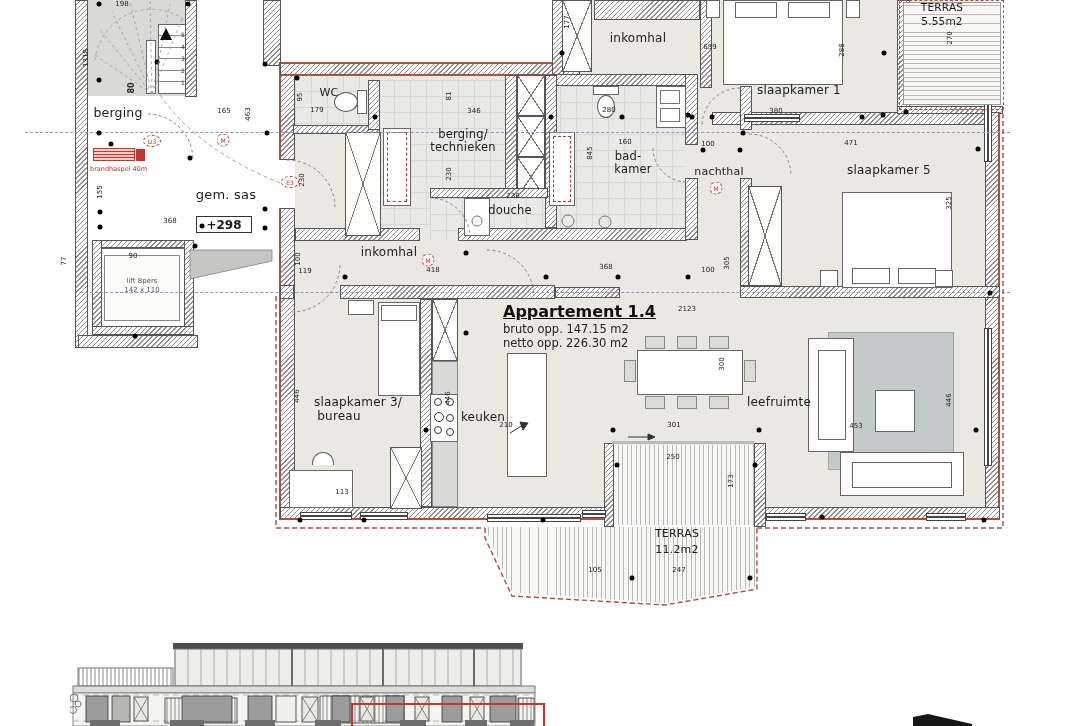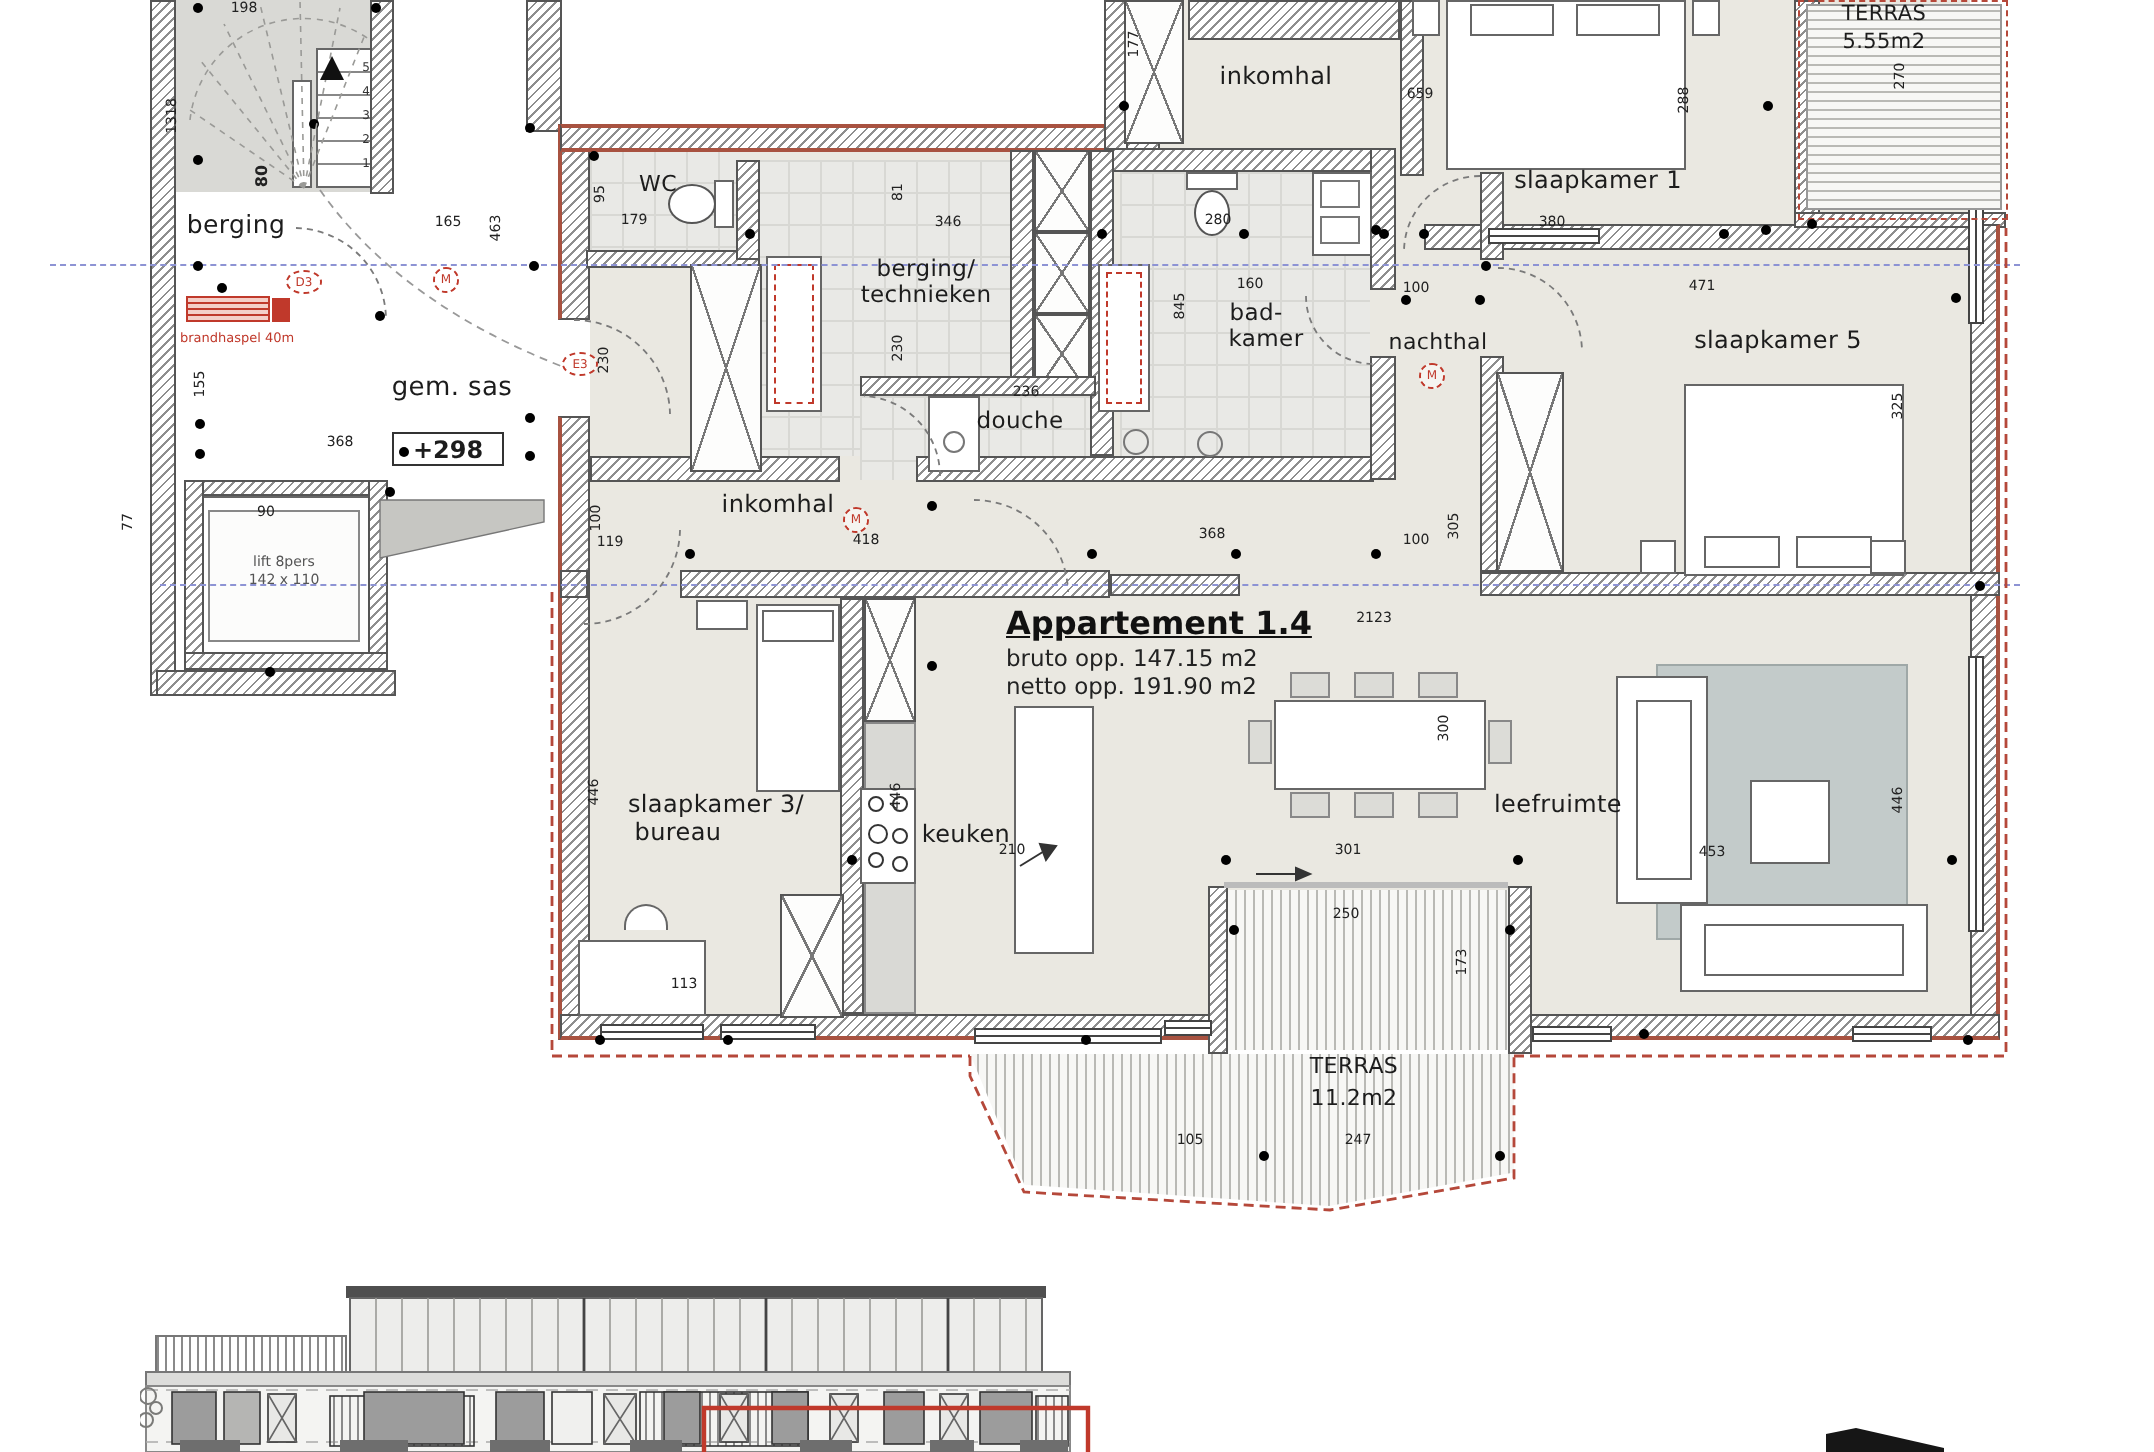--- a/index.html
+++ b/index.html
@@ -224,21 +224,21 @@
   <span class="label" style="left:483px;top:417px">keuken</span>
   <span class="label" style="left:389px;top:252px">inkomhal</span>
   <span class="label" style="left:779px;top:402px">leefruimte</span>
   <span class="label" style="left:942px;top:7px;font-size:10.5px">TERRAS</span>
   <span class="label" style="left:942px;top:21px;font-size:10.5px">5.55m2</span>
   <span class="label" style="left:677px;top:533px;font-size:11px">TERRAS</span>
   <span class="label" style="left:677px;top:549px;font-size:11px">11.2m2</span>
 
   <span class="title" style="left:503px;top:302px">Appartement 1.4</span>
   <span class="sub" style="left:503px;top:322px">bruto opp. 147.15 m2</span>
-  <span class="sub" style="left:503px;top:336px">netto opp. 191.90 m2</span>
+  <span class="sub" style="left:503px;top:336px">netto opp. 226.30 m2</span>
   <div class="box298" style="left:196px;top:216px;width:56px;height:17px">
     <span>+298</span>
   </div>
 
   <div class="redcirc" style="left:152px;top:141px;width:18px;height:12px">
       <span>D3</span>
     </div>
   <div class="redcirc" style="left:223px;top:140px;width:13px;height:13px">
       <span>M</span>
     </div>

